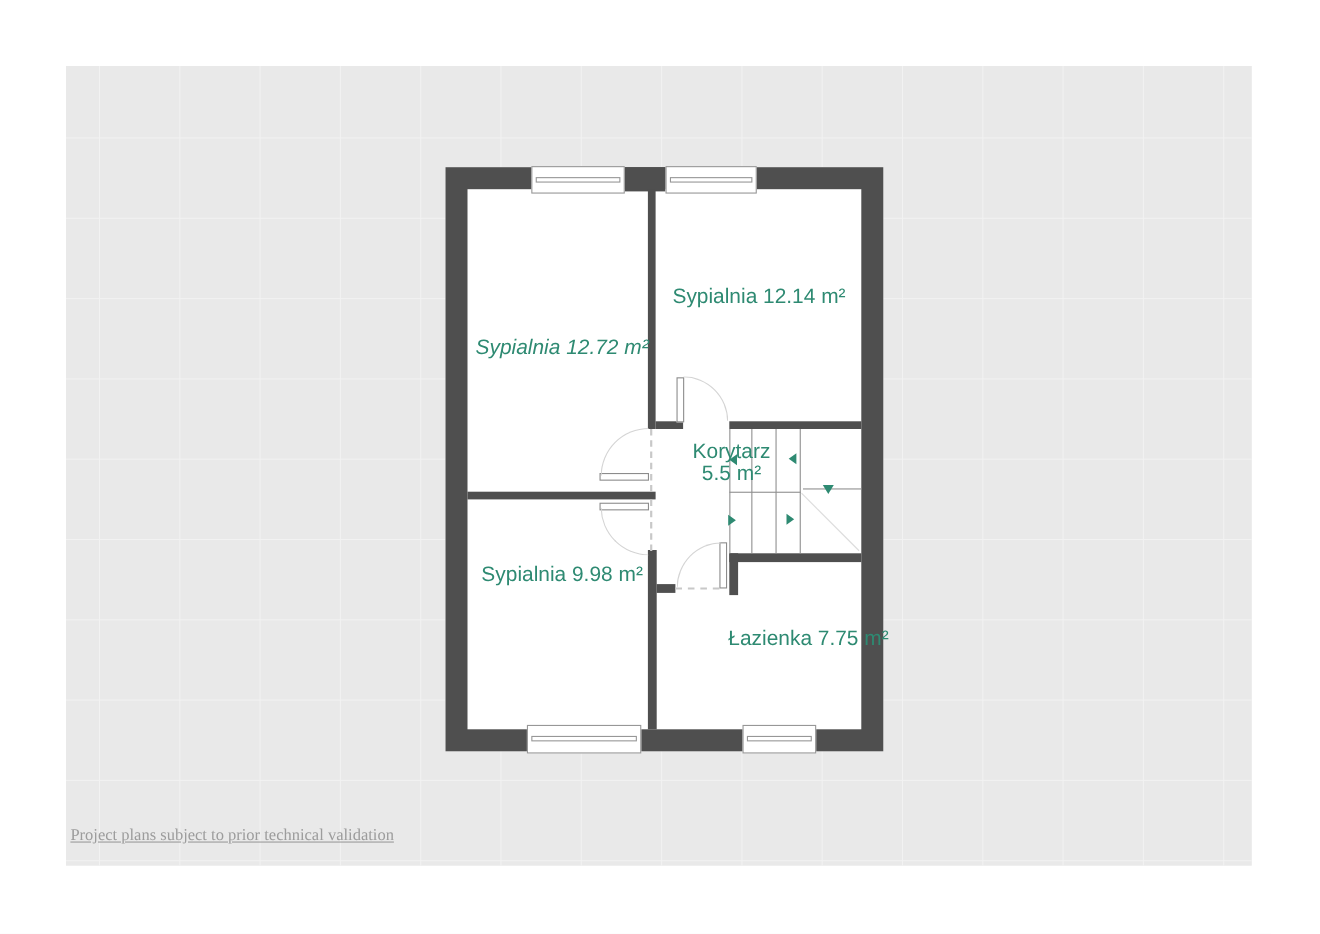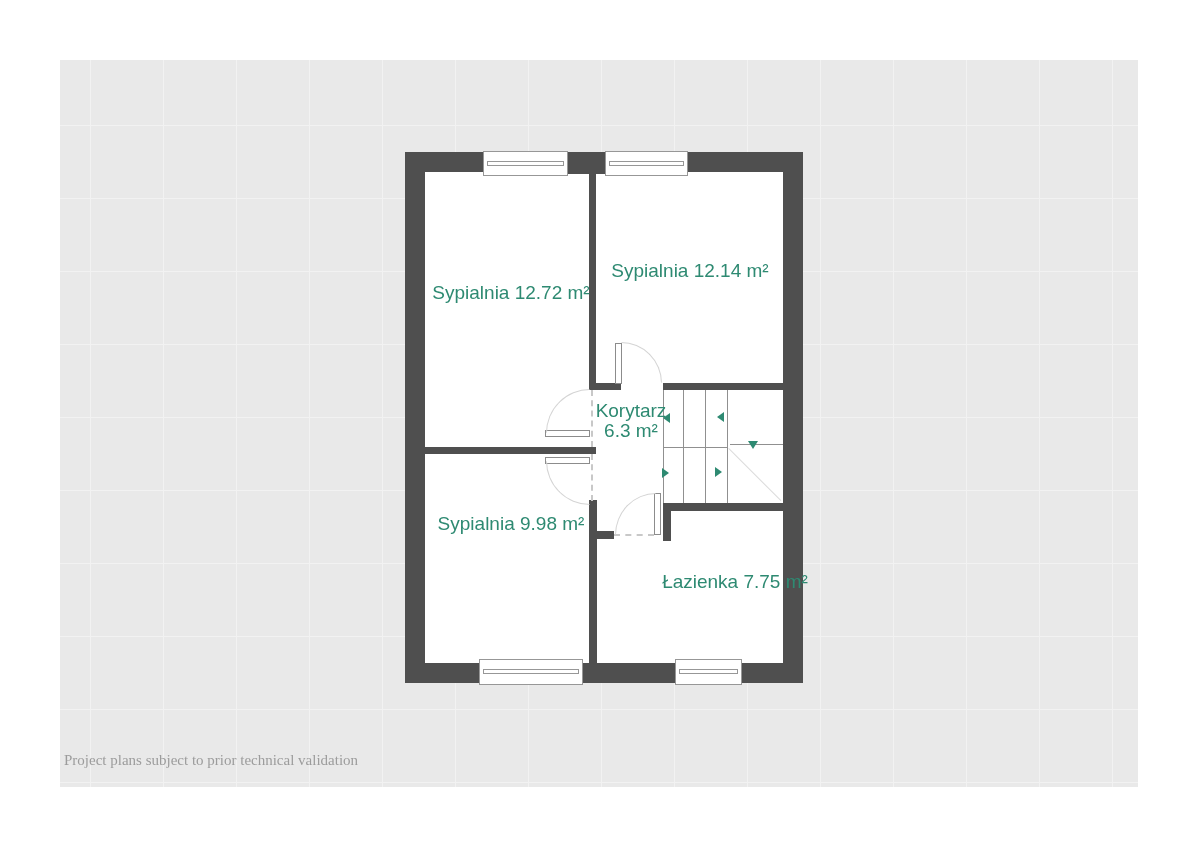--- a/index.html
+++ b/index.html
@@ -48,21 +48,21 @@
   .tri.down{border-left:5px solid transparent;border-right:5px solid transparent;border-top:8px solid #2e8a72;}
   .room-label{
     color:#2e8a72;font-size:19px;line-height:21px;white-space:nowrap;
     transform:translate(-50%,-50%);text-align:right;
   }
   .hall-label{
     color:#2e8a72;font-size:19px;line-height:20px;white-space:nowrap;
     transform:translateX(-50%);text-align:center;
   }
   .footer-note{
-    font-family:"Liberation Serif",serif;font-size:15px;color:#9c9c9c;white-space:nowrap;
+    font-family:"Liberation Serif",serif;font-size:15px;color:#9c9c9c;white-space:nowrap;text-decoration:underline;
   }
 </style>
 </head>
 <body>
 
 <div class="canvas abs">
 
   <div class="abs plan-outer" style="left:345px;top:92px;"></div>
 
   <div class="abs wall" style="left:508px;top:92px;width:37px;height:22px;"></div>
@@ -112,24 +112,24 @@
   <div class="abs sline-h" style="left:603px;top:387px;width:65px;"></div>
   <div class="abs sline-h" style="left:670px;top:384px;width:53px;"></div>
   <div class="abs sline-diag" style="left:669px;top:388px;width:74px;"></div>
 
   <div class="abs tri left" style="left:603px;top:353px;"></div>
   <div class="abs tri left" style="left:657px;top:352px;"></div>
   <div class="abs tri right" style="left:602px;top:408px;"></div>
   <div class="abs tri right" style="left:655px;top:407px;"></div>
   <div class="abs tri down" style="left:688px;top:381px;"></div>
 
-  <div class="abs room-label" style="left:451px;top:232px;">Sypialnia 12.72 m²</div>
+  <div class="abs room-label" style="left:451px;top:256px;font-style:italic;">Sypialnia 12.72 m²</div>
   <div class="abs room-label" style="left:630px;top:210px;">Sypialnia 12.14 m²</div>
-  <div class="abs hall-label" style="left:571px;top:341px;">
+  <div class="abs hall-label" style="left:605px;top:341px;">
     <div>Korytarz</div>
-    <div>6.3 m²</div>
+    <div>5.5 m²</div>
   </div>
   <div class="abs room-label" style="left:451px;top:463px;">Sypialnia 9.98 m²</div>
   <div class="abs room-label" style="left:655px;top:521px;margin-left:20px;">Łazienka 7.75 m²</div>
 
   <div class="abs footer-note" style="left:4px;top:692px;">Project plans subject to prior technical validation</div>
 
 </div>
 
 </body></html>

